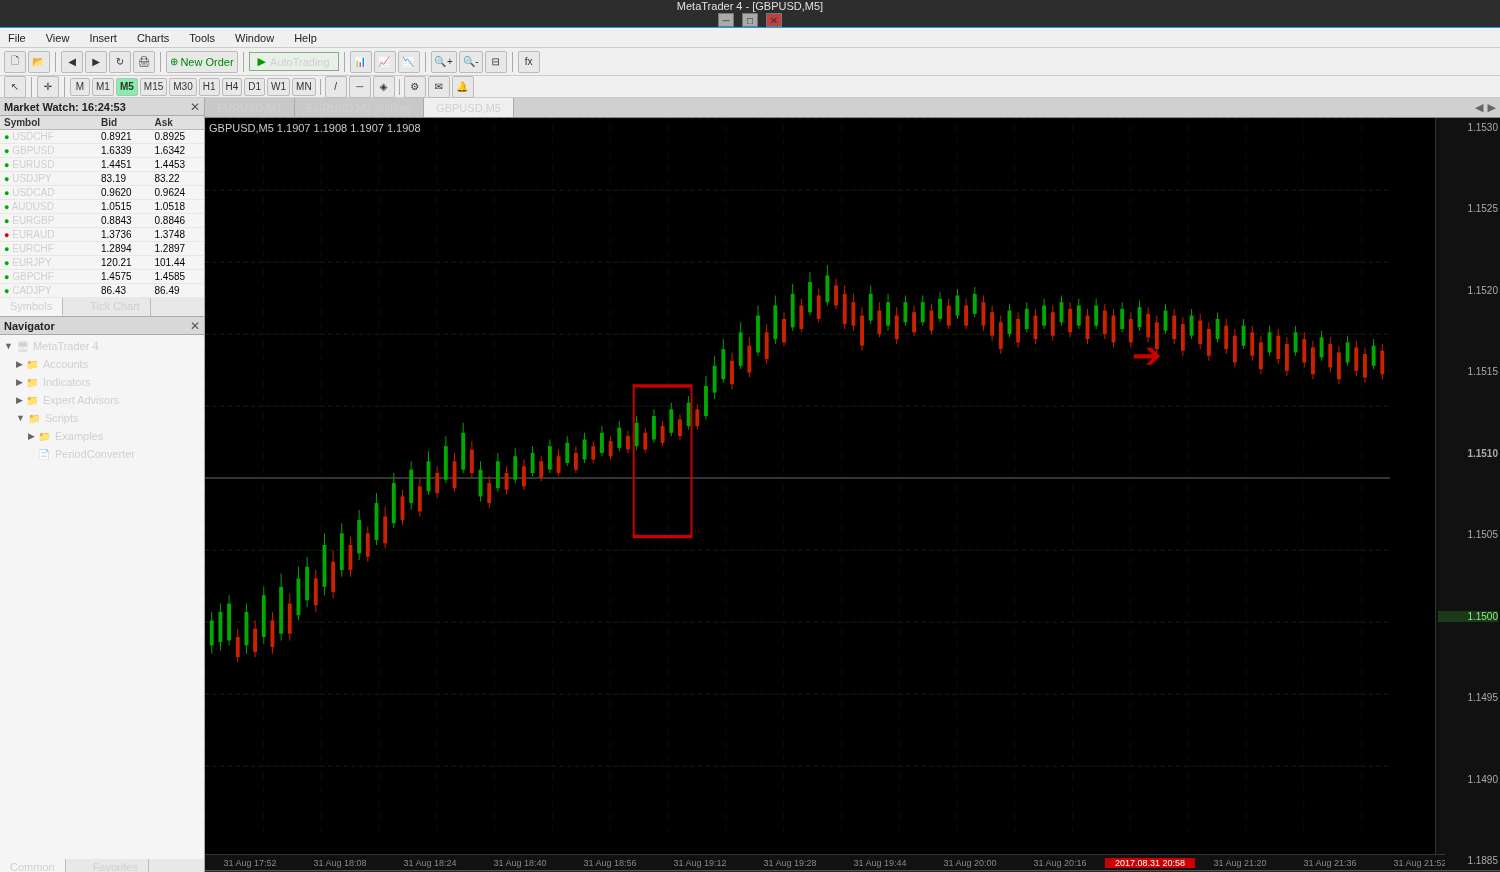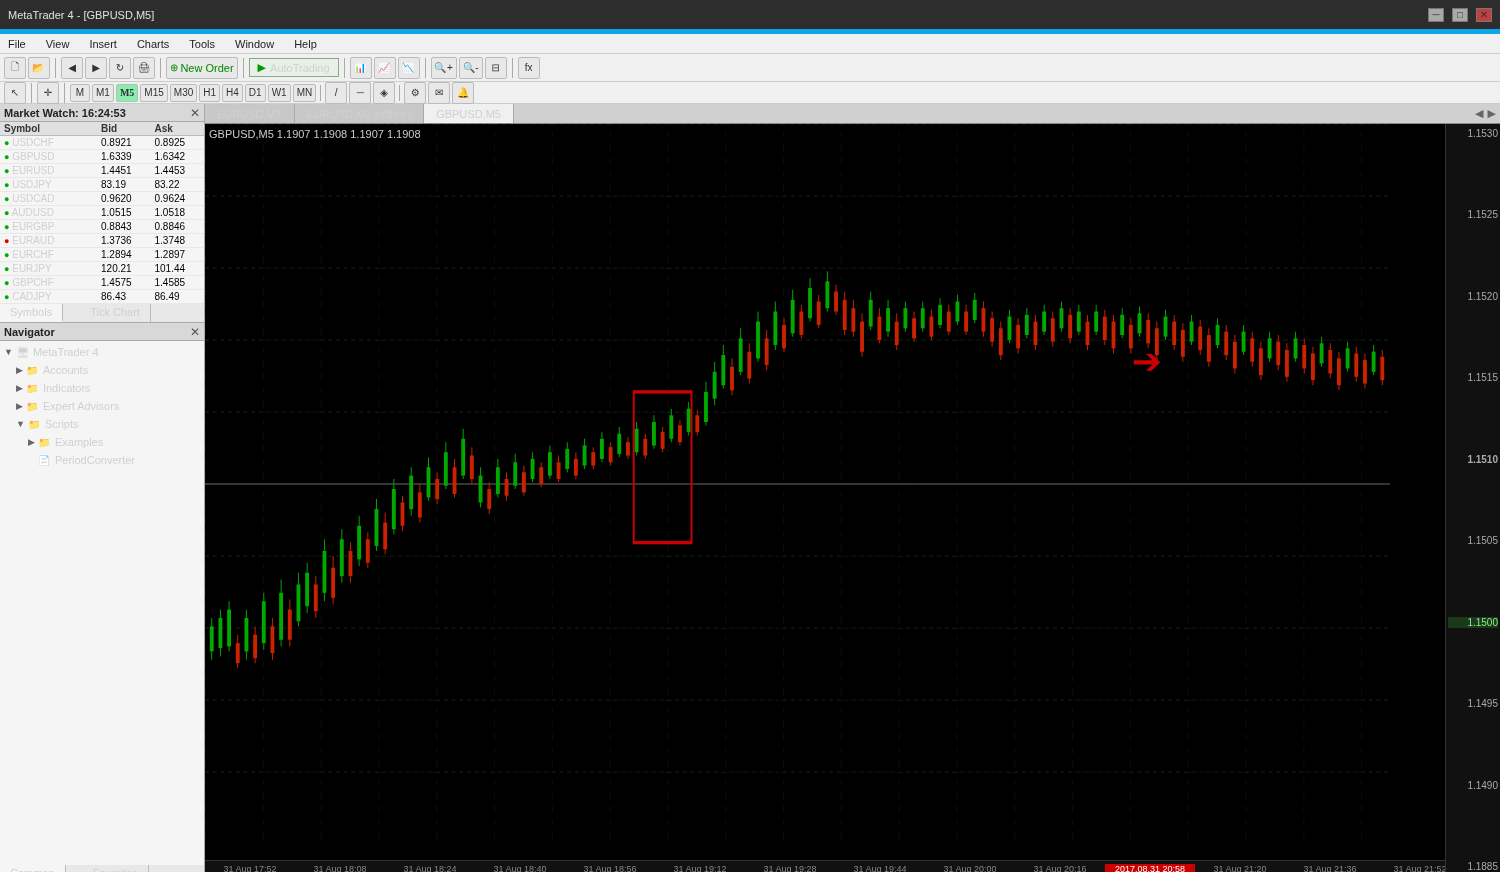--- a/index.html
+++ b/index.html
@@ -1,19 +1,19 @@
 <!DOCTYPE html>
 <html><head>
   <meta charset="utf-8">
   <style>
     * { margin: 0; padding: 0; box-sizing: border-box; }
     body { width: 1500px; height: 872px; background: #1a1a1a; font-family: 'Segoe UI', Tahoma, Arial, sans-serif; font-size: 11px; color: #d0d0d0; overflow: hidden; }
 
     
-    .title-bar { background: #2d2d2d; height: 34px; display: flex; align-items: center; justify-content: space-between; padding: 0 8px; border-bottom: 5px solid #0ea5e9; }
+    .title-bar { background: #2d2d2d; height: 28px; display: flex; align-items: center; justify-content: space-between; padding: 0 8px; border-bottom: 1px solid #0ea5e9; flex-direction: column; }
     .title-text { color: #e0e0e0; font-size: 11px; }
     .title-controls { display: flex; gap: 8px; }
     .title-btn { width: 16px; height: 14px; background: #aaa; border: 1px solid #777; cursor: pointer; font-size: 10px; display: flex; align-items: center; justify-content: center; color: #333; }
     .title-btn.close { background: #c04040; }
 
     
     .menu-bar { background: #f0f0f0; height: 20px; display: flex; align-items: center; padding: 0 4px; border-bottom: 1px solid #ccc; gap: 12px; }
     .menu-item { color: #222; font-size: 11px; cursor: pointer; padding: 2px 4px; }
 
     
@@ -59,21 +59,21 @@
     .nav-item.indent2 { padding-left: 28px; }
     .nav-icon { width: 14px; height: 14px; display: inline-flex; align-items: center; justify-content: center; font-size: 10px; }
     .folder-icon { color: #d4a017; }
 
     
     .chart-area { flex: 1; display: flex; flex-direction: column; background: #000; position: relative; }
     .chart-tabs { display: flex; background: #d0d0d0; border-bottom: 1px solid #888; height: 20px; }
     .chart-tab { padding: 2px 12px; font-size: 11px; cursor: pointer; border-right: 1px solid #aaa; display: flex; align-items: center; background: #c8c8c8; }
     .chart-tab.active { background: #f0f0f0; border-bottom: none; }
     .chart-canvas { flex: 1; background: #000; position: relative; overflow: hidden; }
-    .chart-price-labels { position: absolute; right: 0; top: 0; bottom: 0; width: 55px; background: #111; border-left: 1px solid #333; display: flex; flex-direction: column; justify-content: space-between; padding: 4px 2px; }
+    .chart-price-labels { position: absolute; right: 0; top: 0; bottom: 0; width: 65px; background: #111; border-left: 1px solid #333; display: flex; flex-direction: column; justify-content: space-between; padding: 4px 2px; }
     .price-label { font-size: 10px; color: #aaa; text-align: right; }
     .chart-time-labels { position: absolute; bottom: 0; left: 0; right: 55px; height: 16px; background: #111; border-top: 1px solid #333; display: flex; align-items: center; overflow: hidden; }
     .time-label { font-size: 9px; color: #888; white-space: nowrap; min-width: 90px; text-align: center; }
     .chart-main { position: absolute; top: 0; left: 0; right: 55px; bottom: 16px; }
 
     
     .chart-annotation { position: absolute; background: white; border: 2px solid #333; padding: 10px 16px; border-radius: 4px; font-size: 16px; color: #000; text-align: center; z-index: 10; direction: rtl; font-weight: bold; }
     .chart-header-info { position: absolute; top: 4px; left: 4px; color: #ccc; font-size: 11px; z-index: 5; }
 
     
@@ -141,21 +141,21 @@
   <div class="tb-btn">fx</div>
 </div>
 
 <div class="tf-bar">
   <div class="tb-btn">↖</div>
   <div class="tb-sep"></div>
   <div class="tb-btn">✛</div>
   <div class="tb-sep"></div>
   <div class="tf-btn">M</div>
   <div class="tf-btn">M1</div>
-  <div class="tf-btn" style="background:#86efac;font-weight:bold;font-family:Liberation Serif, serif;">M5</div>
+  <div class="tf-btn" style="background:#86efac;font-weight:bold;">M5</div>
   <div class="tf-btn">M15</div>
   <div class="tf-btn">M30</div>
   <div class="tf-btn">H1</div>
   <div class="tf-btn">H4</div>
   <div class="tf-btn">D1</div>
   <div class="tf-btn">W1</div>
   <div class="tf-btn">MN</div>
   <div class="tf-sep"></div>
   <div class="tb-btn">/</div>
   <div class="tb-btn">─</div>

